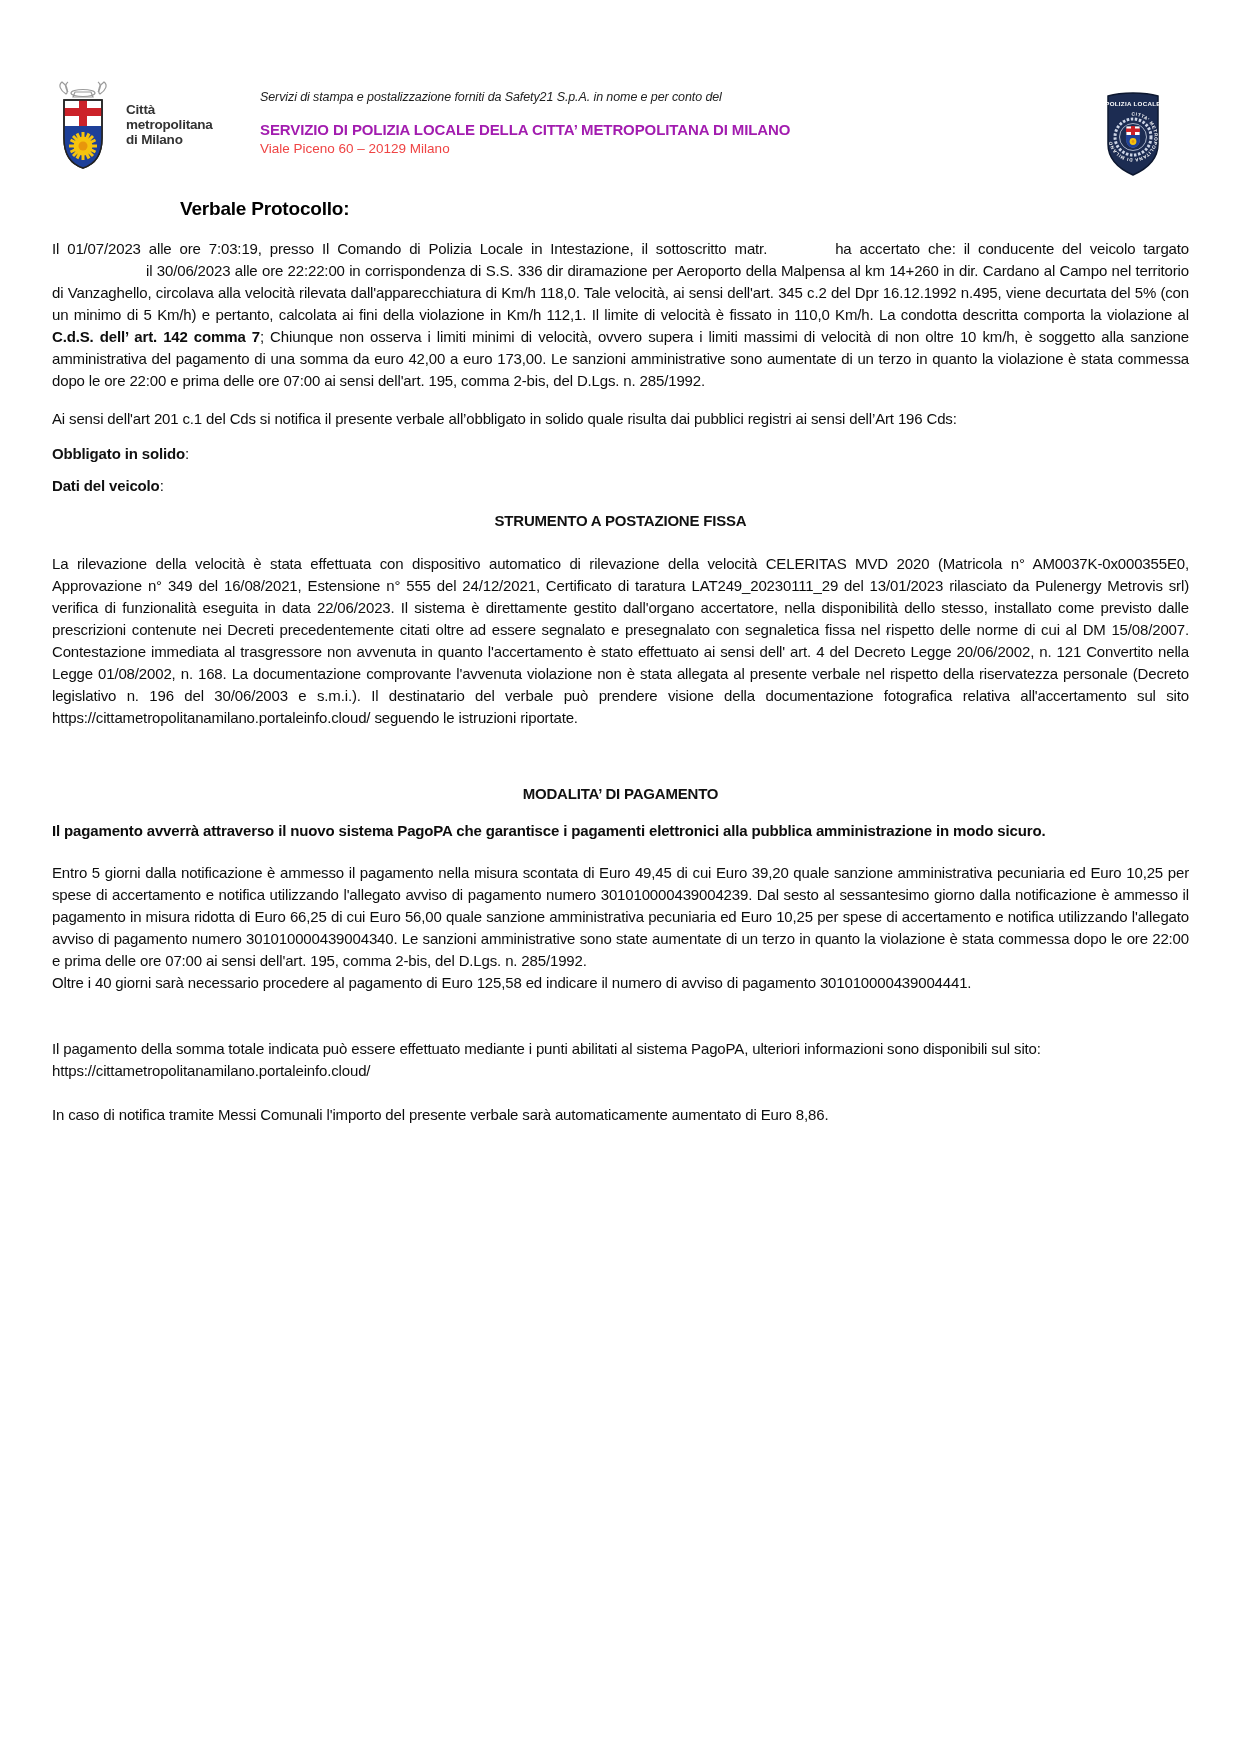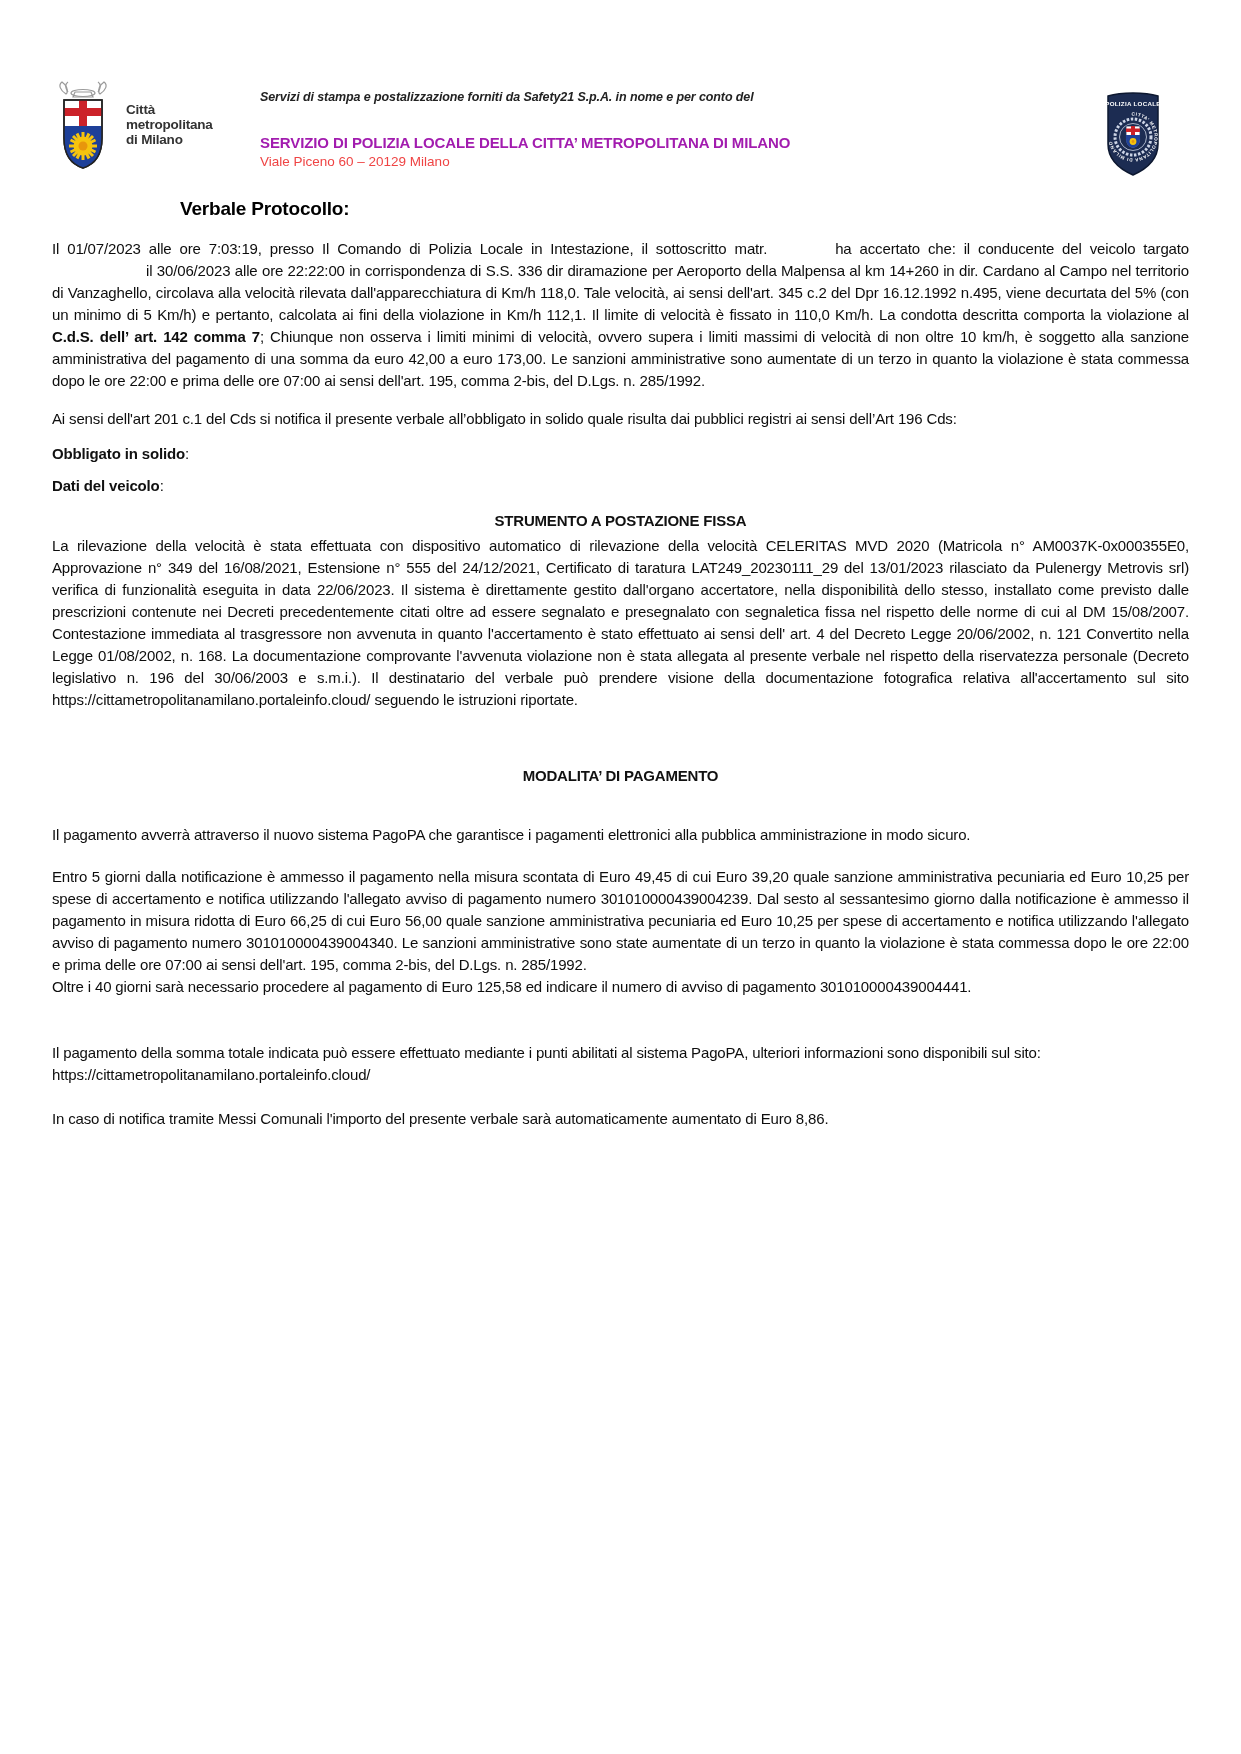--- a/index.html
+++ b/index.html
@@ -14,41 +14,41 @@
     overflow:hidden;
   }
   .content { padding:0 52px; }
 
   
   .header { position:relative; padding:86px 52px 0; display:flex; align-items:flex-start; }
   .logo-block { display:flex; align-items:flex-start; width:208px; flex:0 0 208px; }
   .logo-art { margin-top:-6px; }
   .logo-text { margin-left:12px; margin-top:16px; font-weight:bold; font-size:13.5px; line-height:15px; color:#333; letter-spacing:-0.2px; }
   .head-text { flex:1 1 auto; padding-top:4px; }
-  .head-service { font-style:italic; font-size:12.5px; color:#222; letter-spacing:-0.1px; margin-bottom:30px;font-weight:bold; }
+  .head-service { font-style:italic; font-size:12.5px; color:#222; letter-spacing:-0.1px; margin-bottom:17px; }
   .head-org { font-weight:bold; font-size:15px; letter-spacing:-0.1px; color:#a21caf; }
   .head-addr { font-size:13.5px; margin-top:3px; color:#ef4444; }
   .badge { position:absolute; top:92px; left:1104px; }
 
   
   .doc-title { margin-top:366px; text-align:center; font-weight:bold; font-size:17.5px; line-height:30px; letter-spacing:-0.3px; color:#000; }
 
   .protocol-heading { margin:26px 0 0 128px; font-weight:bold; font-size:19px; letter-spacing:-0.2px; color:#000; }
 
   
   .para { font-size:15px; line-height:22px; text-align:justify; color:#0d0d0d; letter-spacing:-0.15px; }
   .para b { letter-spacing:-0.15px; }
   .p1 { margin-top:18px; }
   .p2 { margin-top:16px; text-align:left; }
   .label-line { margin-top:15px; font-size:15px; letter-spacing:-0.15px; }
   .label-line b { font-weight:bold; }
   .center-head { margin-top:18px; text-align:center; font-weight:bold; font-size:15px; letter-spacing:-0.2px; }
-  .device-para { margin-top:6px; }
+  .device-para { margin-top:24px; }
   .pay-head { margin-top:56px; }
-  .pagopa { margin-top:40px; text-align:left; }
+  .pagopa { margin-top:18px; text-align:left;font-weight:bold; }
   .pay-detail { margin-top:20px; }
   .pay-over { margin-top:0; text-align:left; }
   .pay-total { margin-top:44px; text-align:left; }
   .messi { margin-top:22px; text-align:left; }
 
   .gap-sm { display:inline-block; width:68px; }
   .gap-md { display:inline-block; width:94px; }
 
   .artifact-dot { position:absolute; left:886px; top:630px; width:3px; height:3px; background:#555; border-radius:50%; opacity:.8; }
 </style>

